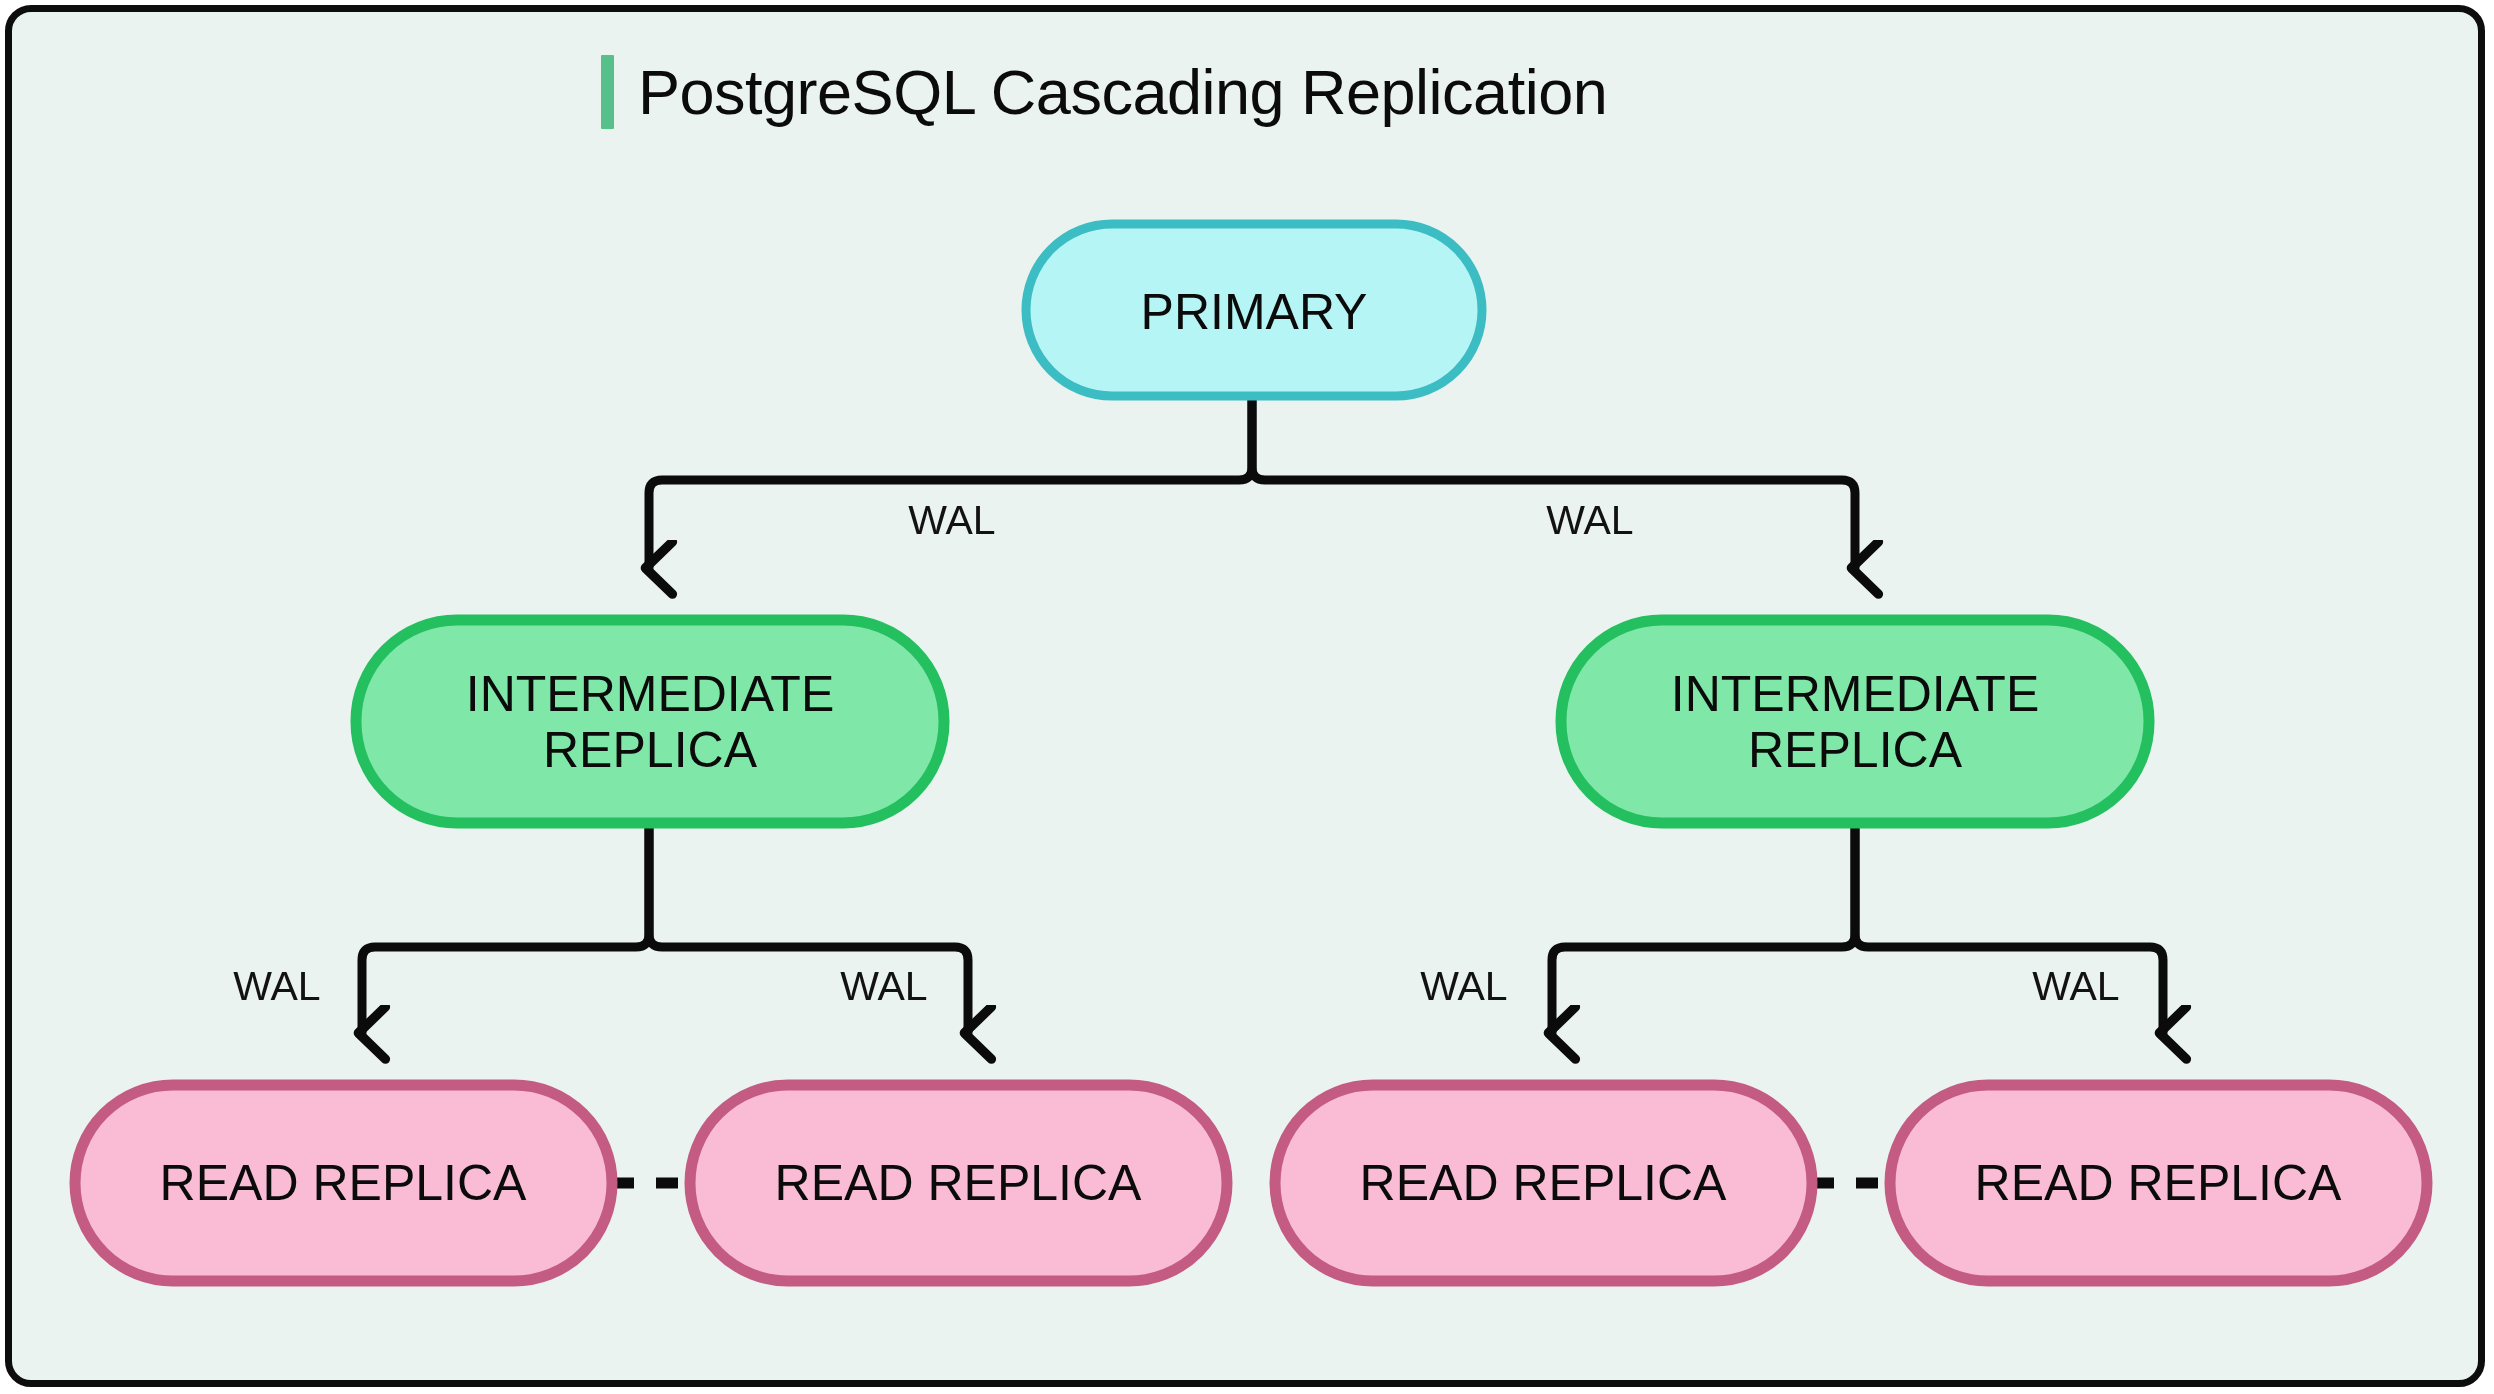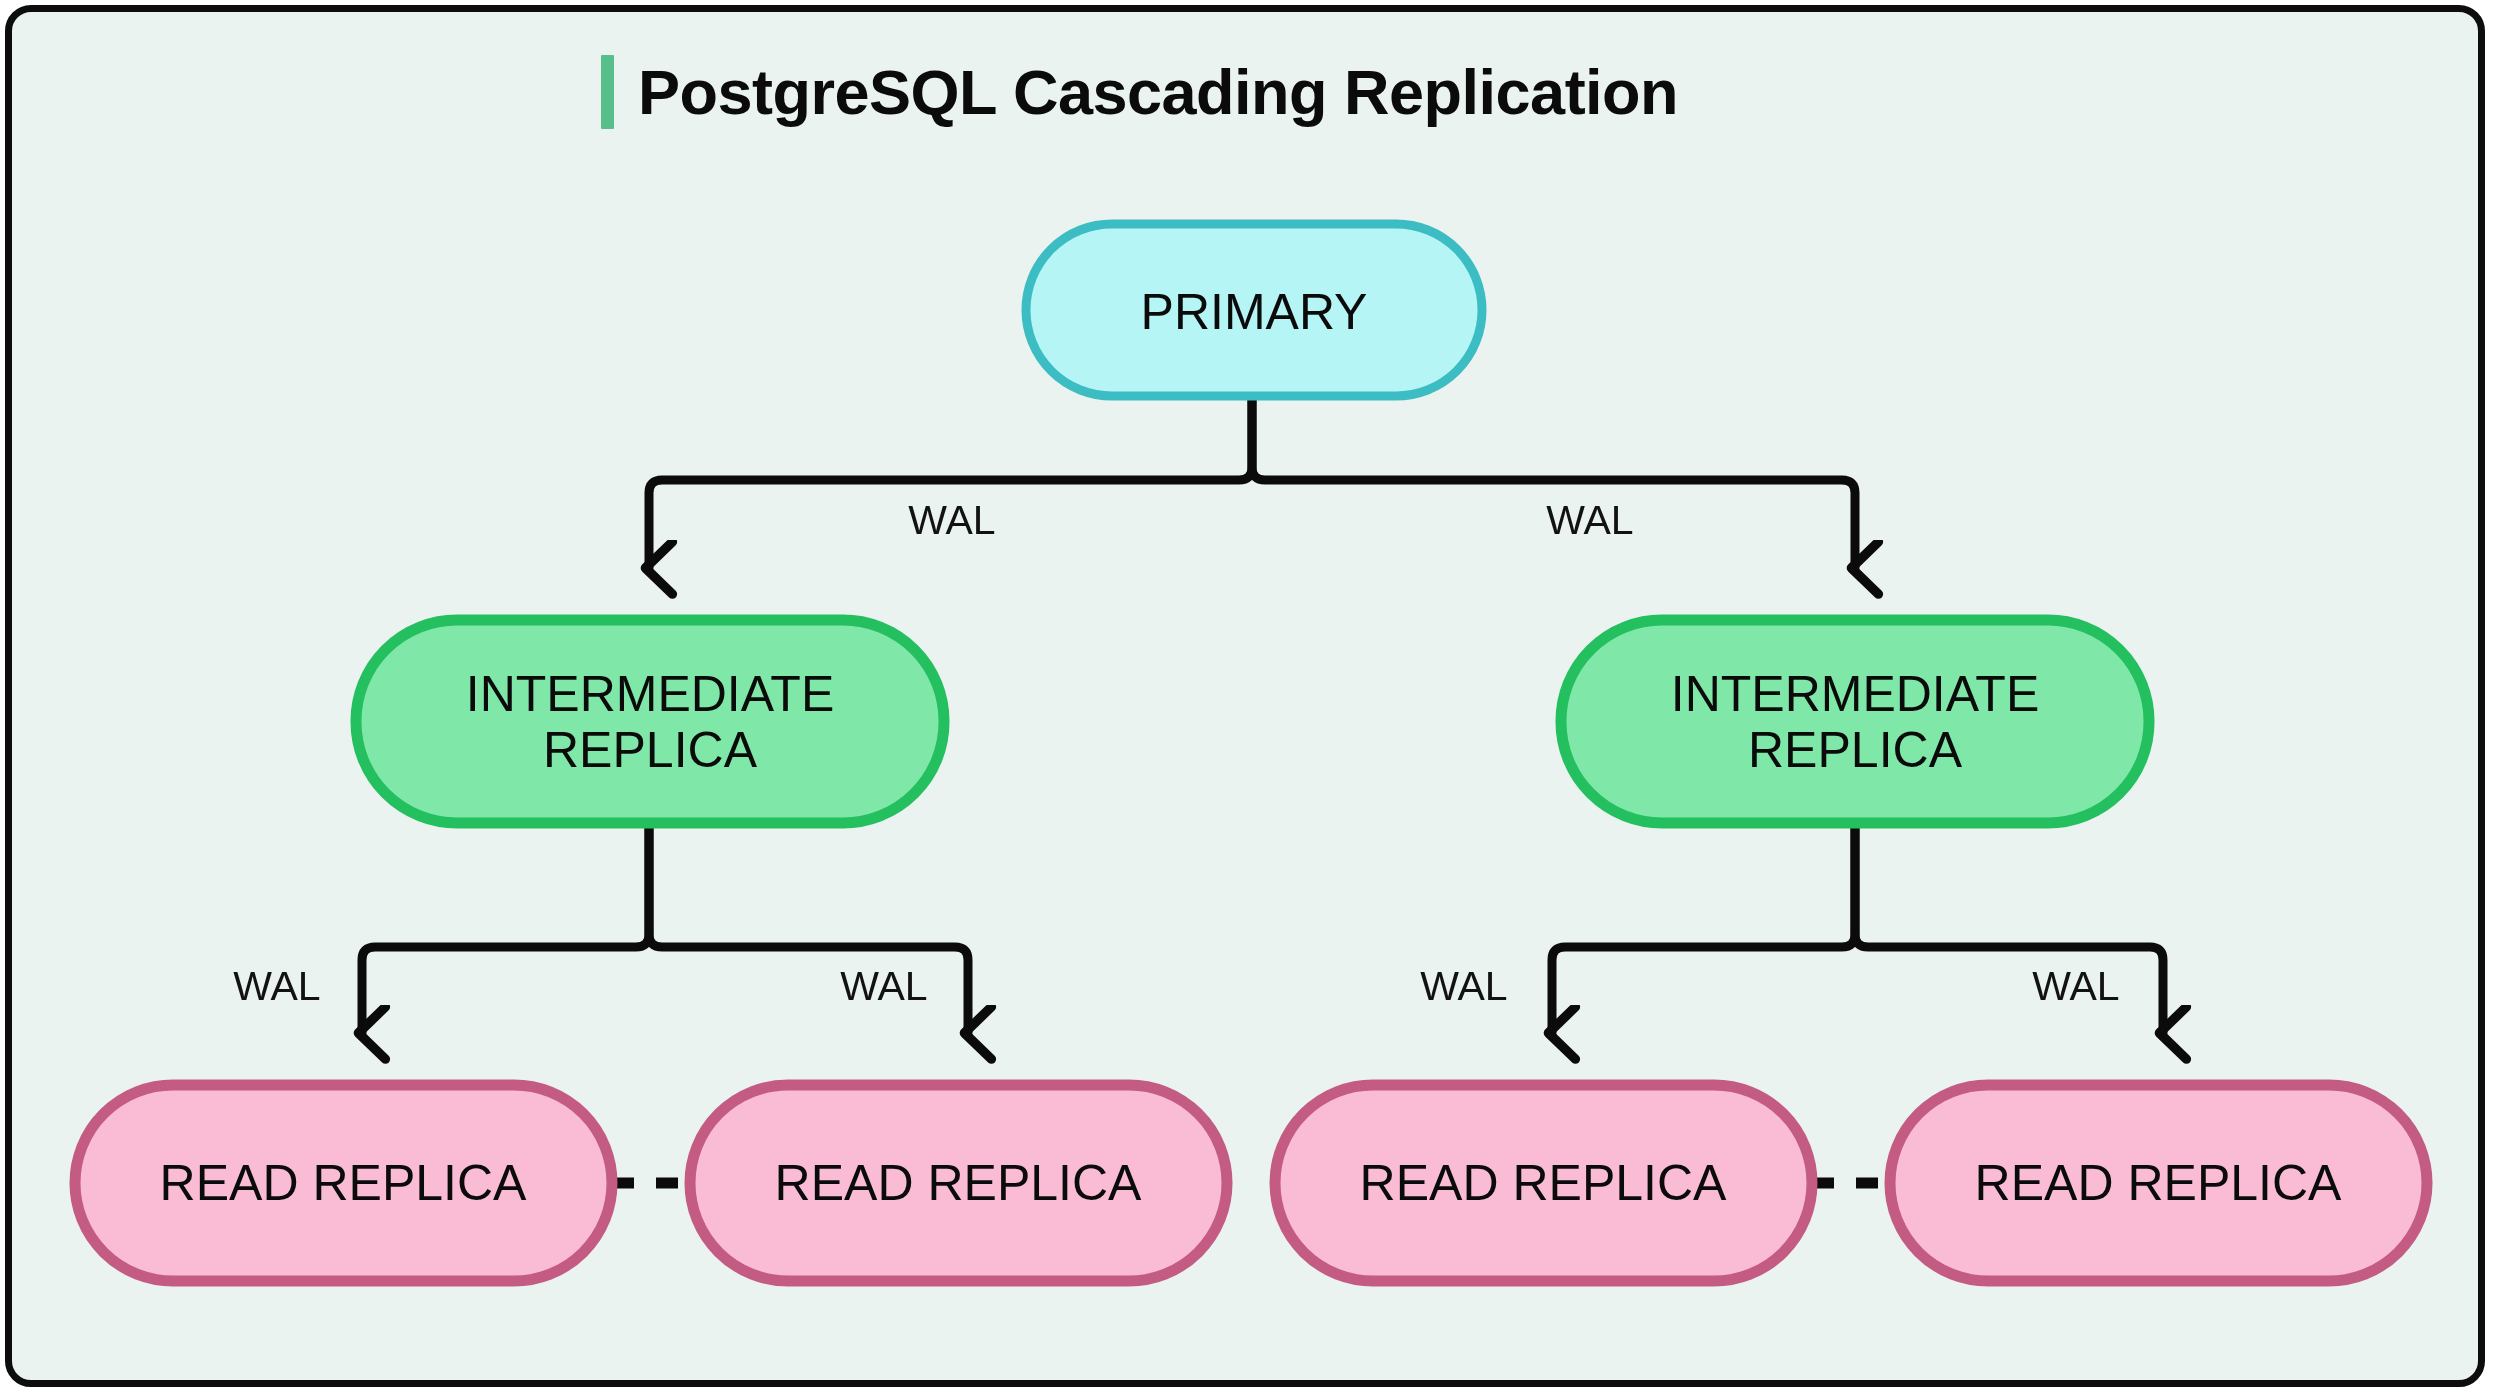--- a/index.html
+++ b/index.html
@@ -36,21 +36,21 @@
   #title-accent {
     width: 13px;
     height: 74px;
     background: #57c08a;
     border-radius: 1px;
     flex: 0 0 auto;
   }
   #title-text {
     margin-left: 24px;
     font-size: 63px;
-    font-weight: bold;
+    font-weight: normal;
     color: #0b0b0b;
     letter-spacing: -0.5px;
     white-space: nowrap;
     line-height: 1;
   }
   #diagram {
     position: absolute;
     left: 0;
     top: 0;
     width: 2480px;

